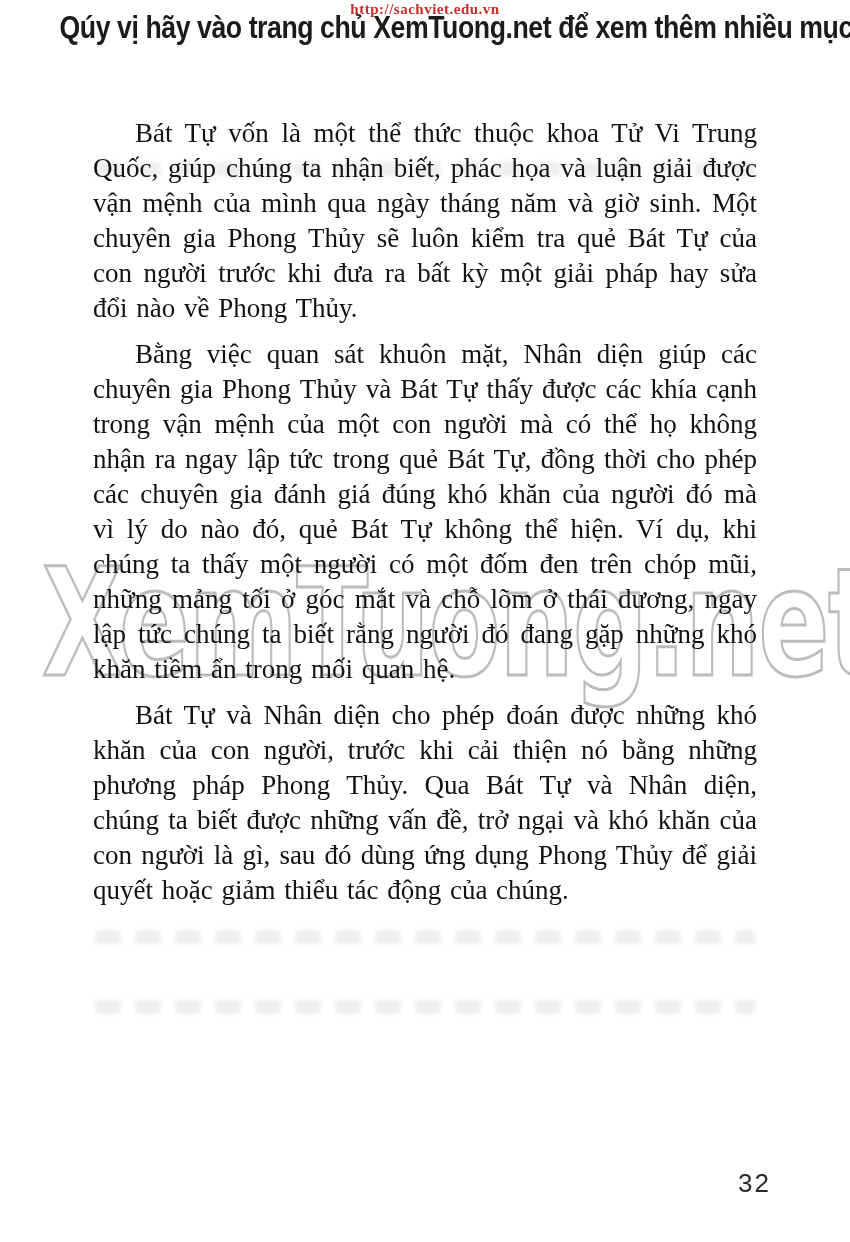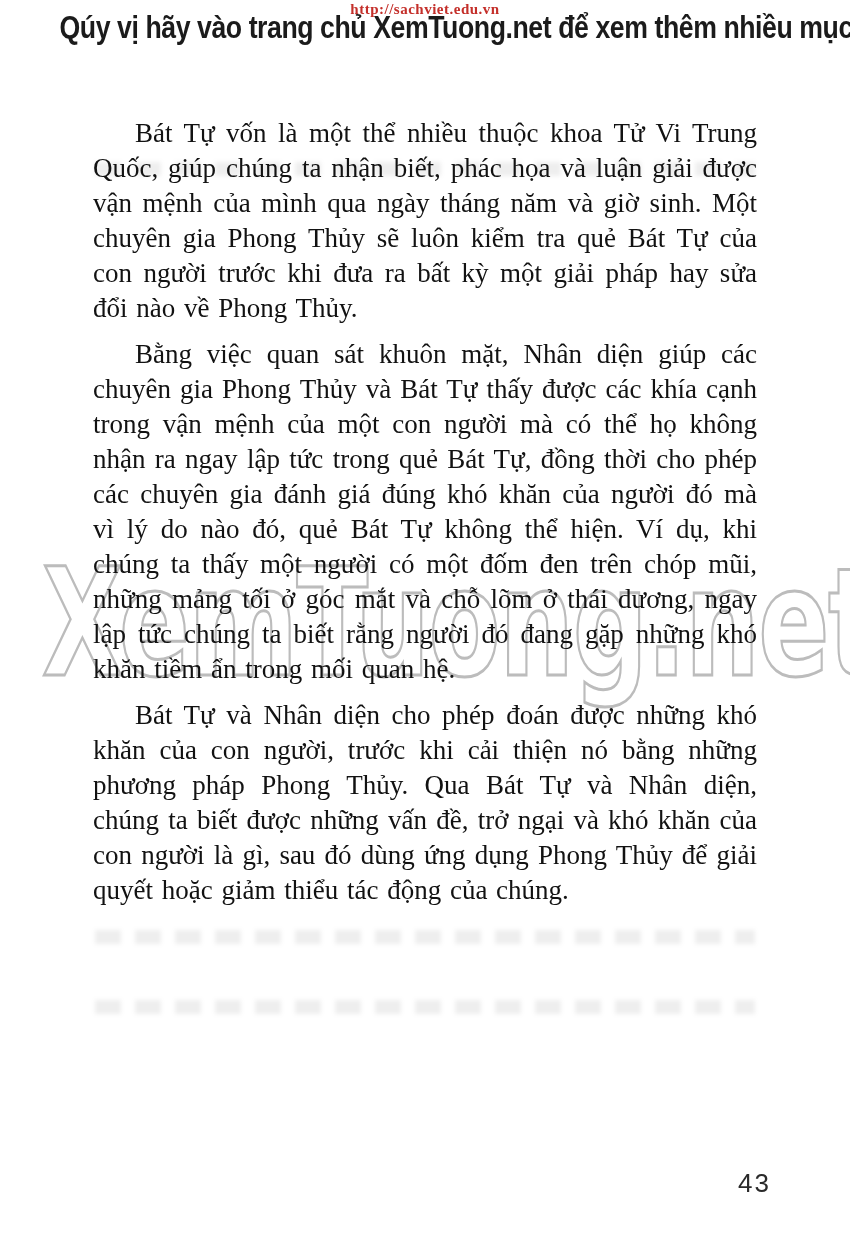--- a/index.html
+++ b/index.html
@@ -124,20 +124,20 @@
 
   <div class="top-banner">Qúy vị hãy vào trang chủ XemTuong.net để xem thêm nhiều mục hay khác</div>
 
   <div class="watermark">XemTuong.net</div>
 
   <div class="ghost" style="top:162px"></div>
   <div class="ghost" style="top:930px"></div>
   <div class="ghost" style="top:1000px"></div>
 
   <div class="body-text">
-    <p>Bát Tự vốn là một thể nhiều thuộc khoa Tử Vi Trung Quốc, giúp chúng ta nhận biết, phác họa và luận giải được vận mệnh của mình qua ngày tháng năm và giờ sinh. Một chuyên gia Phong Thủy sẽ luôn kiểm tra quẻ Bát Tự của con người trước khi đưa ra bất kỳ một giải pháp hay sửa đổi nào về Phong Thủy.</p>
+    <p>Bát Tự vốn là một thể thức thuộc khoa Tử Vi Trung Quốc, giúp chúng ta nhận biết, phác họa và luận giải được vận mệnh của mình qua ngày tháng năm và giờ sinh. Một chuyên gia Phong Thủy sẽ luôn kiểm tra quẻ Bát Tự của con người trước khi đưa ra bất kỳ một giải pháp hay sửa đổi nào về Phong Thủy.</p>
     <p>Bằng việc quan sát khuôn mặt, Nhân diện giúp các chuyên gia Phong Thủy và Bát Tự thấy được các khía cạnh trong vận mệnh của một con người mà có thể họ không nhận ra ngay lập tức trong quẻ Bát Tự, đồng thời cho phép các chuyên gia đánh giá đúng khó khăn của người đó mà vì lý do nào đó, quẻ Bát Tự không thể hiện. Ví dụ, khi chúng ta thấy một người có một đốm đen trên chóp mũi, những mảng tối ở góc mắt và chỗ lõm ở thái dương, ngay lập tức chúng ta biết rằng người đó đang gặp những khó khăn tiềm ẩn trong mối quan hệ.</p>
     <p>Bát Tự và Nhân diện cho phép đoán được những khó khăn của con người, trước khi cải thiện nó bằng những phương pháp Phong Thủy. Qua Bát Tự và Nhân diện, chúng ta biết được những vấn đề, trở ngại và khó khăn của con người là gì, sau đó dùng ứng dụng Phong Thủy để giải quyết hoặc giảm thiểu tác động của chúng.</p>
   </div>
 
-  <div class="page-number">43</div>
+  <div class="page-number">32</div>
 
 </div>
 
 </body></html>

